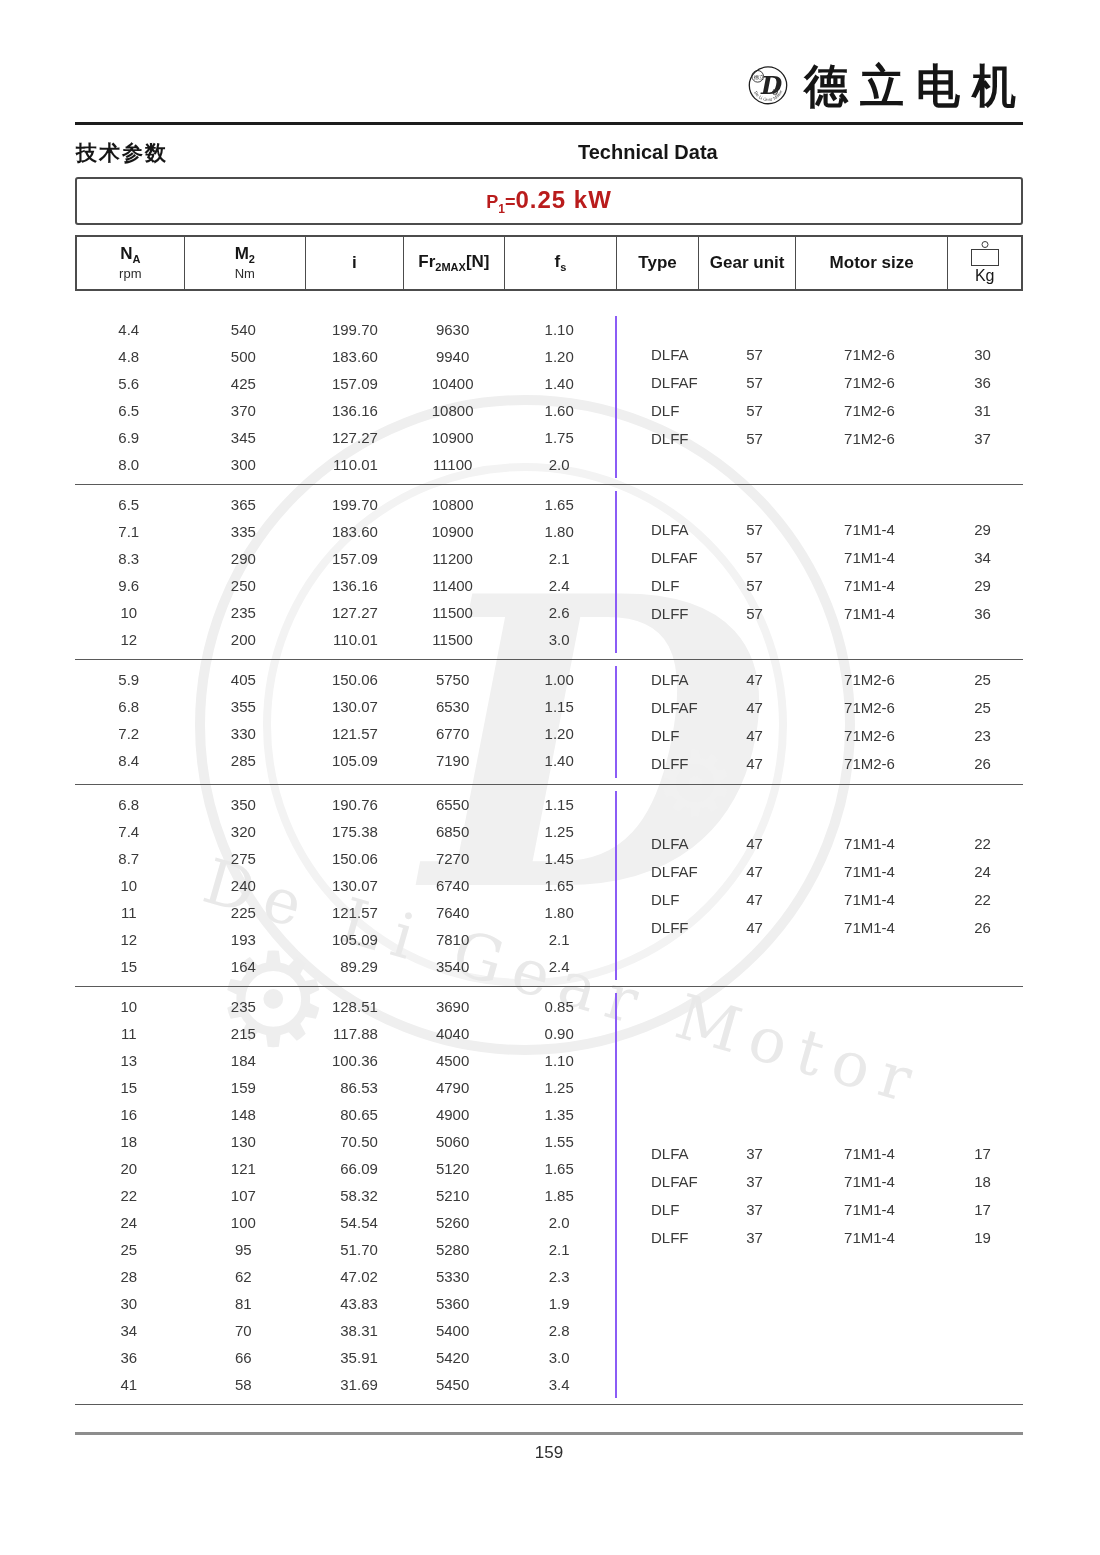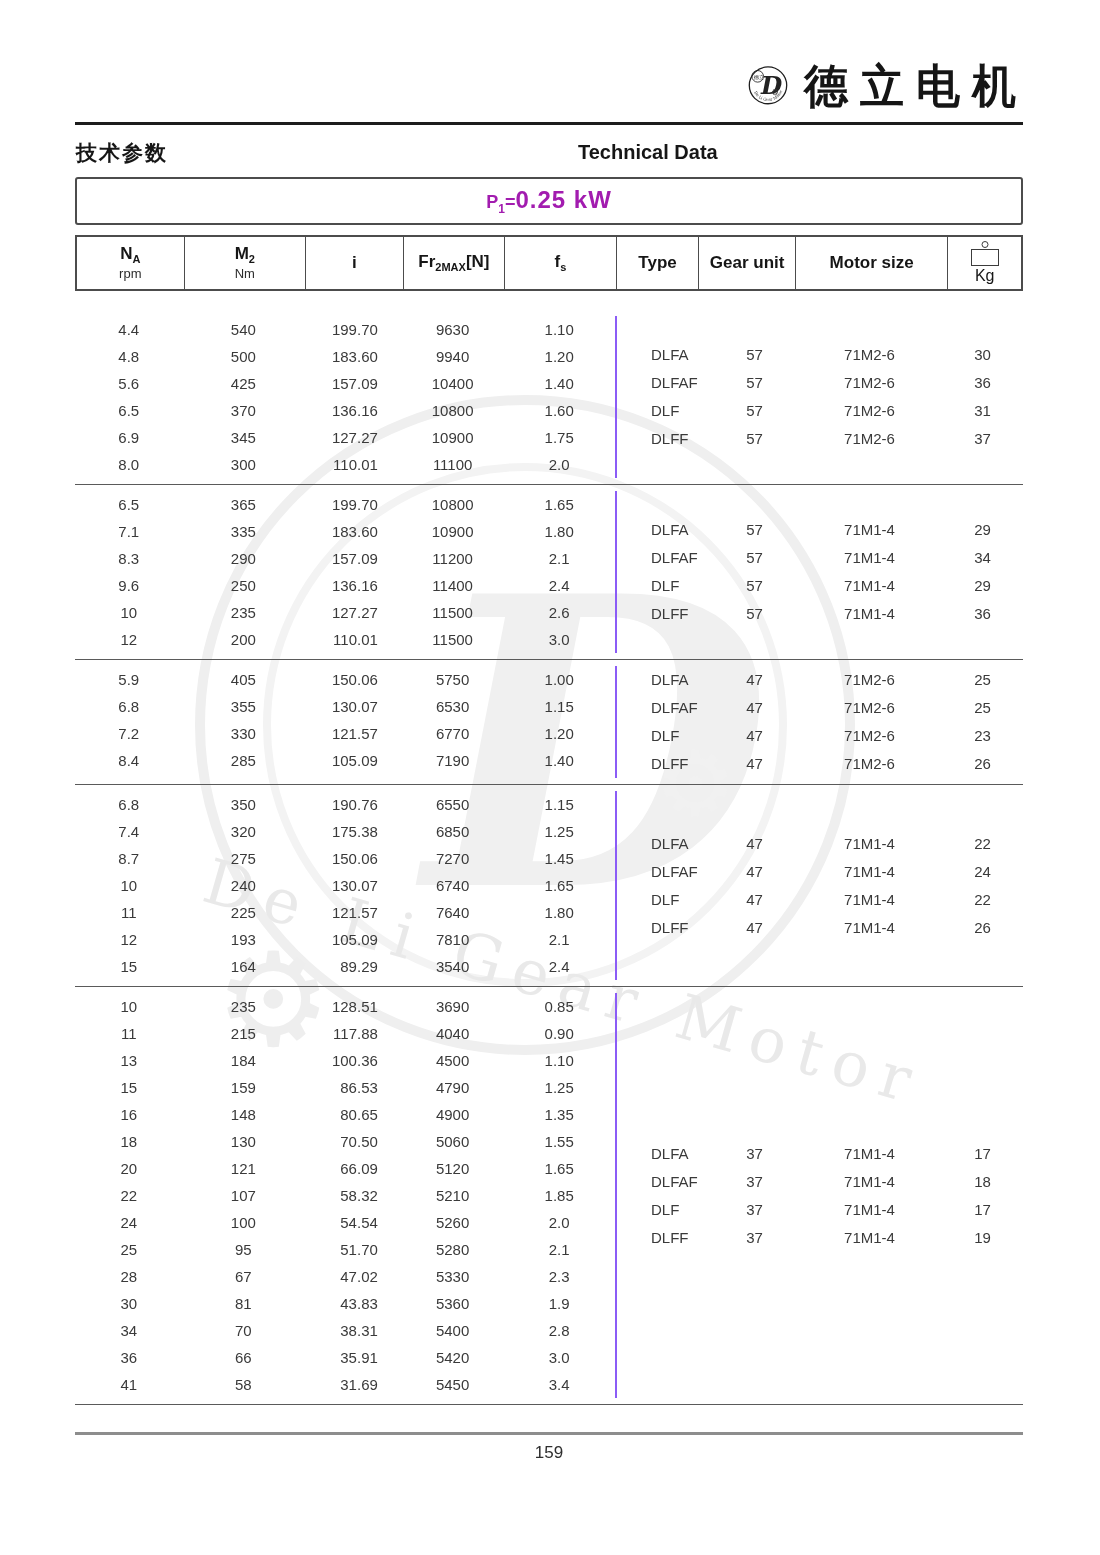--- a/index.html
+++ b/index.html
@@ -12,21 +12,21 @@
   .brand-name{font-family:"DejaVu Serif","Liberation Serif",serif;font-weight:bold;
               font-size:44px;color:#151515;letter-spacing:12px;margin-left:16px;white-space:nowrap;
               transform:scaleY(1.05);}
   .hrule{top:122px;left:75px;width:948px;height:3px;background:#1c1c1c;z-index:2;}
   .title-cn{top:139px;left:76px;font-size:21px;font-weight:bold;color:#161616;letter-spacing:2px;z-index:2;}
   .title-en{top:141px;left:578px;font-size:20px;font-weight:bold;color:#161616;z-index:2;}
 
   
   .power-box{top:177px;left:75px;width:948px;height:48px;border:2px solid #4c4c4c;border-radius:3px;
              box-sizing:border-box;display:flex;align-items:center;justify-content:center;z-index:2;background:transparent;}
-  .power-label{font-weight:bold;color:#a21caf;display:flex;align-items:baseline;}
+  .power-label{font-weight:bold;color:#b91c1c;display:flex;align-items:baseline;}
   .power-prefix{font-size:18px;}
   .power-prefix sub{font-size:12px;}
   .power-value{font-size:24px;letter-spacing:1px;}
 
   
   .thead{top:235px;left:75px;width:948px;height:56px;box-sizing:border-box;display:flex;
          border:2px solid #4c4c4c;z-index:2;}
   .th{box-sizing:border-box;border-right:1.5px solid #4c4c4c;display:flex;flex-direction:column;
       align-items:center;justify-content:center;font-weight:bold;color:#161616;font-size:17px;line-height:1.1;}
   .th:last-child{border-right:none;}
@@ -498,21 +498,21 @@
           </div>
           <div class="d-row">
             <div class="cell c0">25</div>
             <div class="cell c1">95</div>
             <div class="cell c2">51.70</div>
             <div class="cell c3">5280</div>
             <div class="cell c4">2.1</div>
           </div>
           <div class="d-row">
             <div class="cell c0">28</div>
-            <div class="cell c1">67</div>
+            <div class="cell c1">62</div>
             <div class="cell c2">47.02</div>
             <div class="cell c3">5330</div>
             <div class="cell c4">2.3</div>
           </div>
           <div class="d-row">
             <div class="cell c0">30</div>
             <div class="cell c1">81</div>
             <div class="cell c2">43.83</div>
             <div class="cell c3">5360</div>
             <div class="cell c4">1.9</div>

